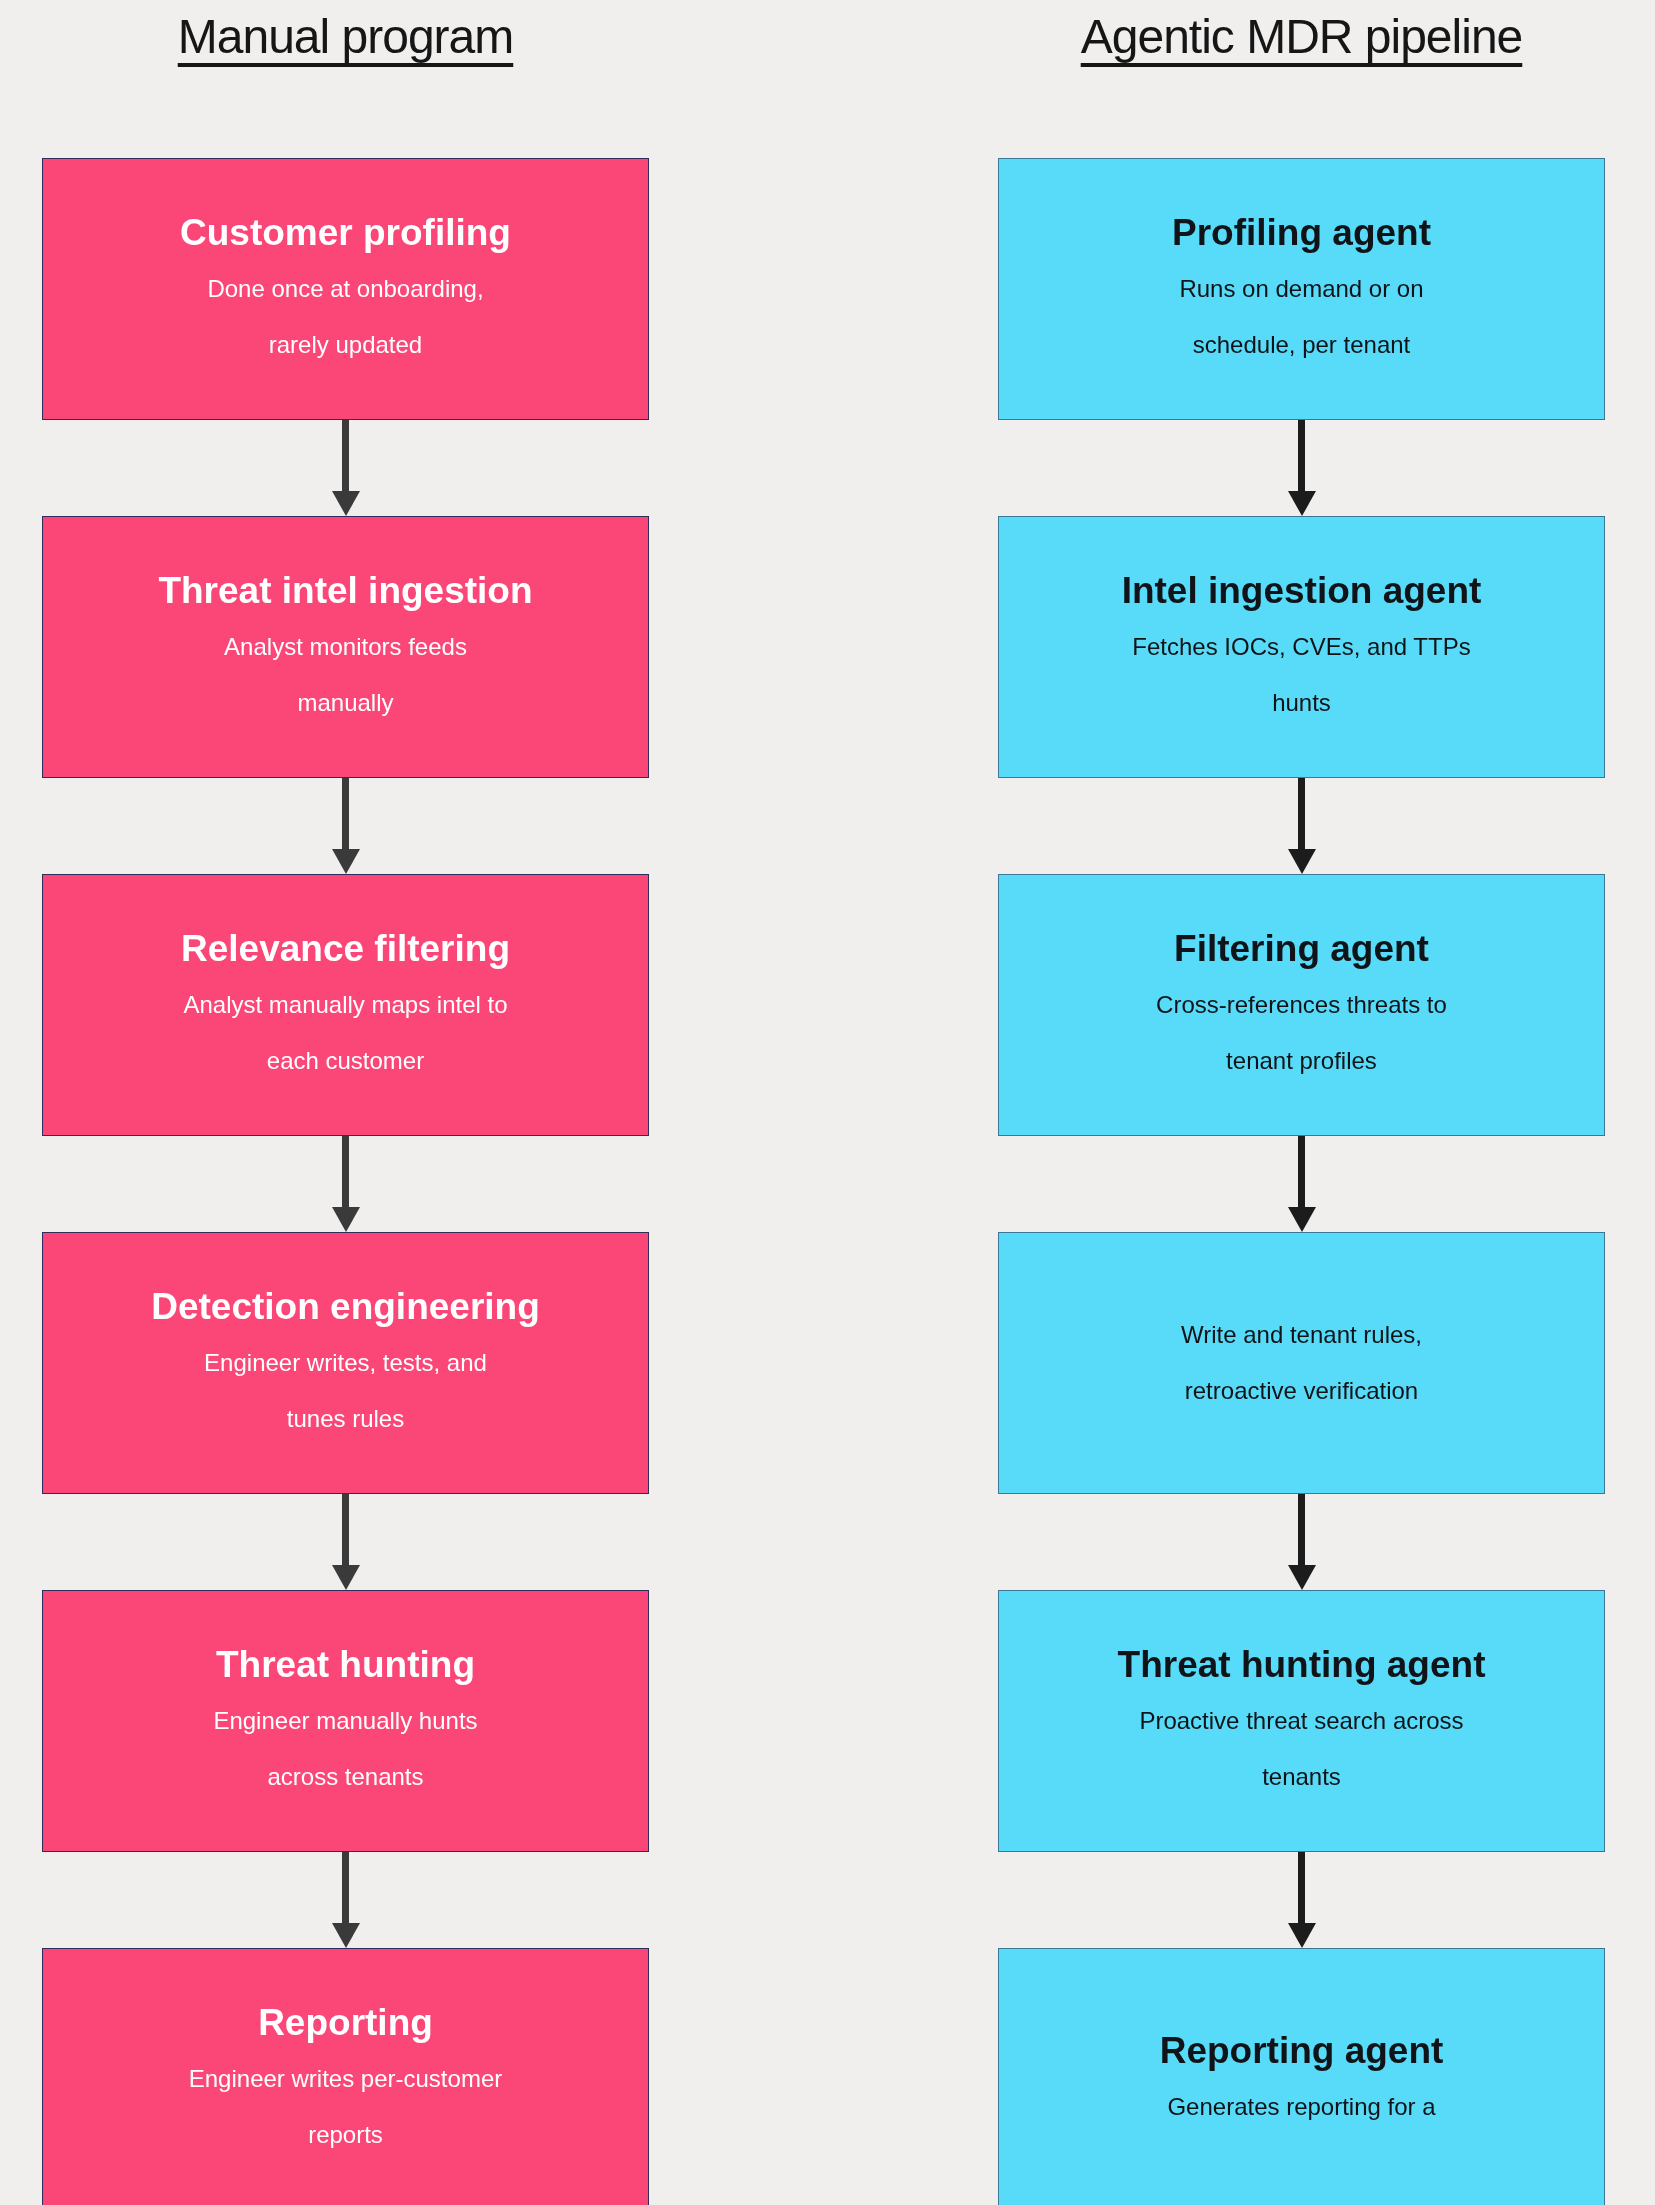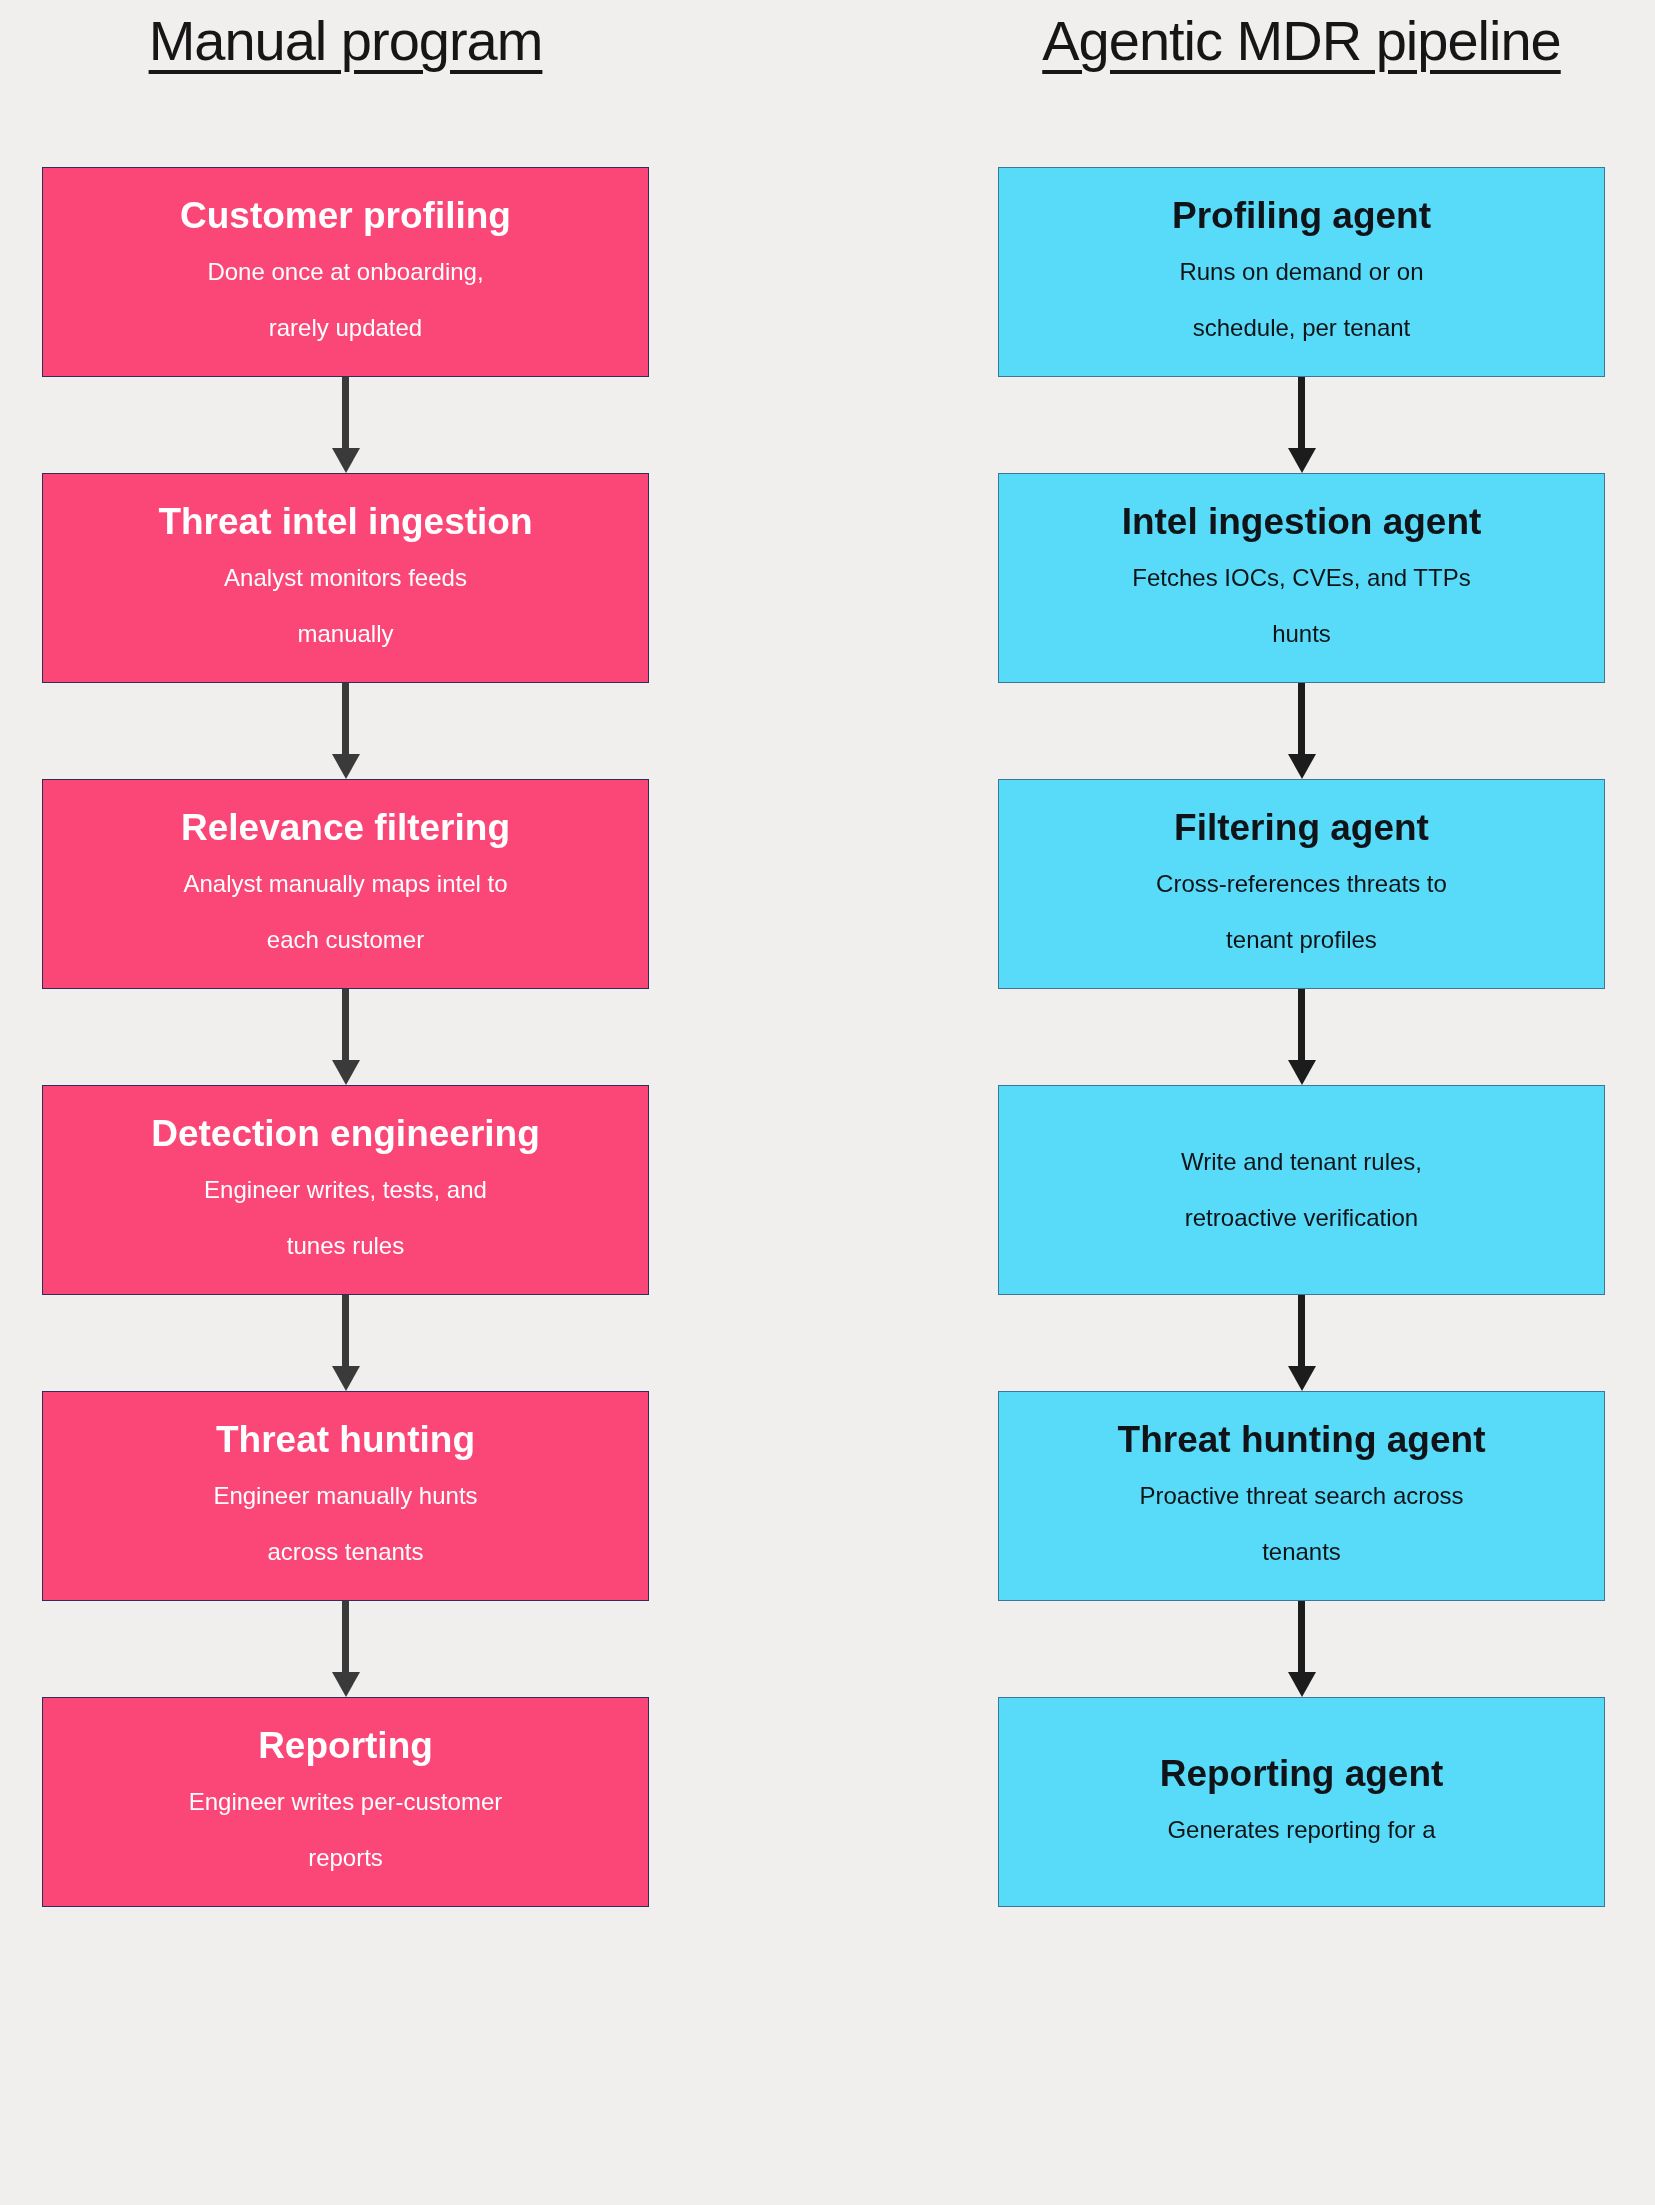--- a/index.html
+++ b/index.html
@@ -11,35 +11,35 @@
     font-family: "Liberation Sans", sans-serif;
     overflow: hidden;
   }
   .column { position: absolute; top: 0; width: 607px; }
   .column.left  { left: 42px; }
   .column.right { left: 998px; }
 
   .col-title {
     margin: 8.6px 0 0;
     text-align: center;
-    font-size: 56px;
+    font-size: 48px;
     font-weight: 400;
     line-height: 1.15;
     letter-spacing: -1px;
     color: var(--ink, #161616);
     text-decoration: underline;
     text-decoration-thickness: 3.8px;
     text-underline-offset: 9.6px;
     white-space: nowrap;
   }
 
   .steps { margin-top: 94px; }
 
   .node {
-    height: 210px;
+    height: 262px;
     box-sizing: border-box;
     display: flex;
     flex-direction: column;
     justify-content: center;
     align-items: center;
     text-align: center;
   }
   .node.pink {
     background: var(--pink, #fb4778);
     border: 1.9px solid var(--pink-border, #312d5a);

